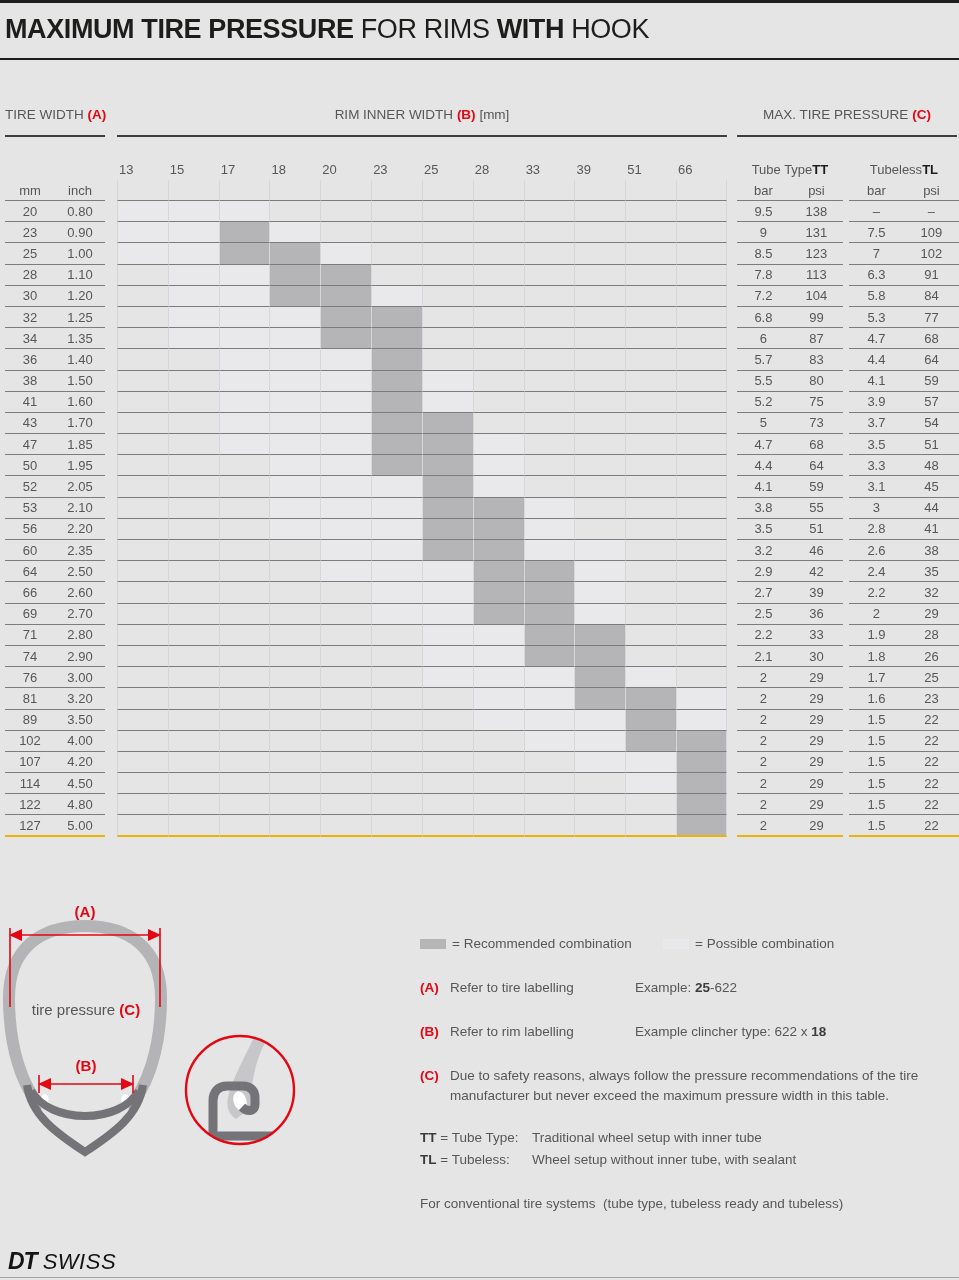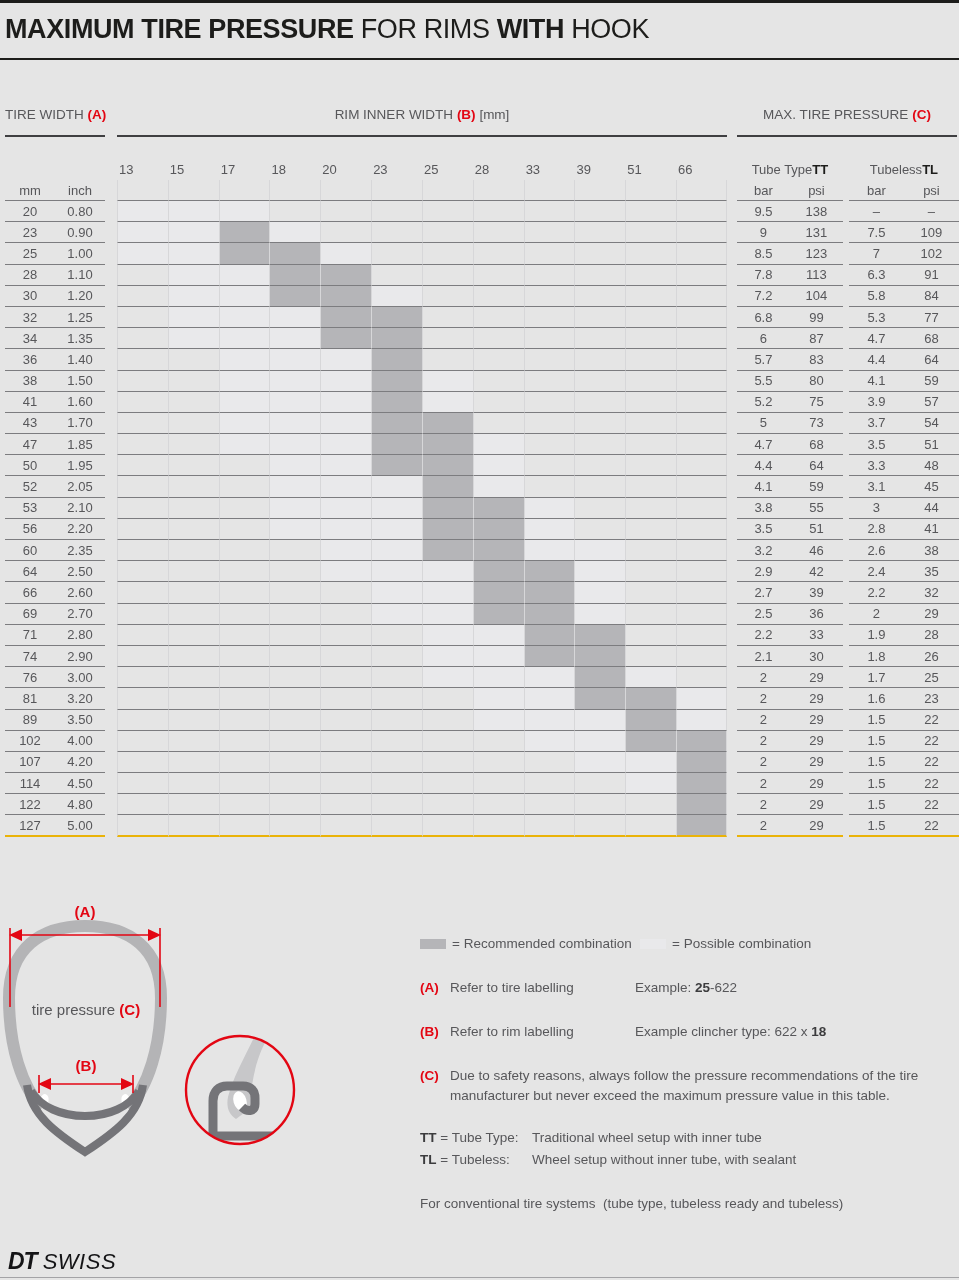--- a/index.html
+++ b/index.html
@@ -28,21 +28,21 @@
   .bb{border-bottom:1px solid var(--hgrid);}
   .g{border-left:1px solid var(--lgrid);}
   .gend{border-right:1px solid var(--lgrid);}
   .last{border-bottom:2px solid #eab308;}
   .possible{background:var(--possible);}
   .recommended{background:var(--recommended);}
   .bold-dark{color:var(--dark);font-weight:700;}
 
   
   .notes{position:absolute;left:420px;top:912px;width:537px;font-size:13.5px;line-height:1.48;color:var(--txt);}
-  .legend{display:flex;align-items:flex-end;margin-top:22px;}
+  .legend{display:flex;align-items:flex-end;margin-top:22px;gap:23px;}
   .legend .item{display:flex;align-items:center;}
   .legend .item:first-child{width:220px;}
   .swatch{display:inline-block;width:26px;height:10px;margin-right:6px;}
   .notab{display:flex;margin-top:24px;}
   .notab .tag{color:var(--red);font-weight:700;width:30px;flex:none;}
   .notab .lbl{width:185px;flex:none;}
   .bd{font-weight:700;color:#3c3c3e;}
   .ttl-row{display:flex;margin-top:2px;}
   .ttl-row .abbr-lbl{width:112px;flex:none;}
   .foot{margin-top:24px;white-space:pre-wrap;}
@@ -809,21 +809,21 @@
     </div>
 
     <div class="notab">
       <span class="tag">(B)</span>
       <span class="lbl">Refer to rim labelling</span>
       <span><span>Example clincher type: 622 x </span><span class="bd">18</span></span>
     </div>
 
     <div class="notab mt-c">
       <span class="tag">(C)</span>
-      <span style="flex:1;">Due to safety reasons, always follow the pressure recommendations of the tire manufacturer but never exceed the maximum pressure value in this table.</span>
+      <span style="flex:1;">Due to safety reasons, always follow the pressure recommendations of the tire manufacturer but never exceed the maximum pressure width in this table.</span>
     </div>
 
     <div class="ttl-row mt-tt">
       <span class="abbr-lbl"><span class="bd">TT</span><span> = Tube Type:</span></span>
       <span>Traditional wheel setup with inner tube</span>
     </div>
     <div class="ttl-row">
       <span class="abbr-lbl"><span class="bd">TL</span><span> = Tubeless:</span></span>
       <span>Wheel setup without inner tube, with sealant</span>
     </div>

